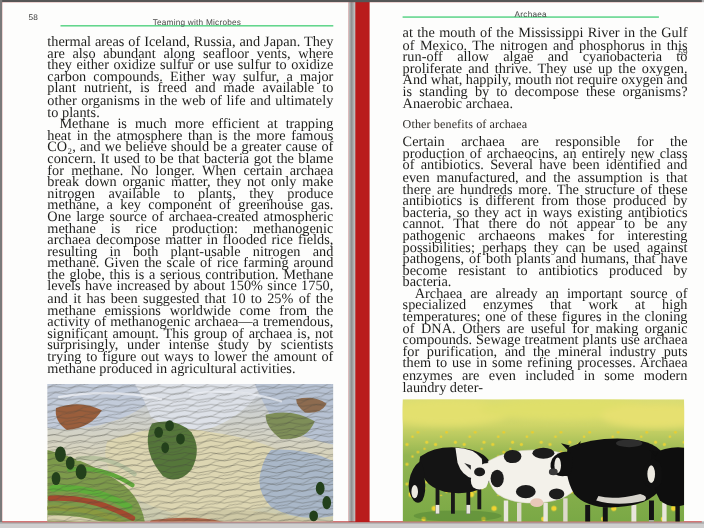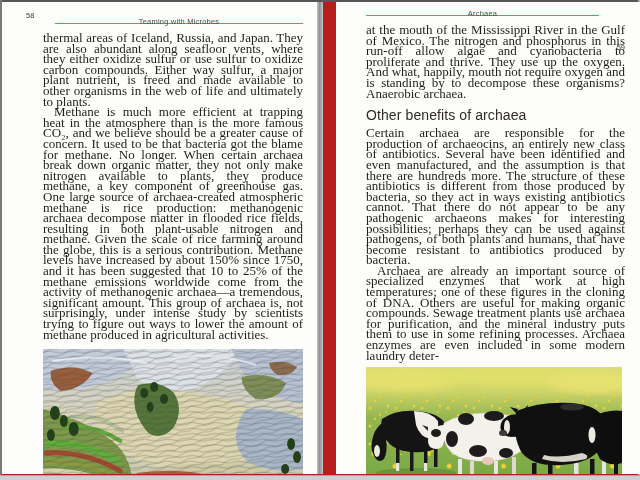--- a/index.html
+++ b/index.html
@@ -17,22 +17,22 @@
   .head-rule{border-bottom:1px solid #22c55e;text-align:center;padding-bottom:2px;height:11px;}
   .page-left .head-rule{margin-left:12px;}
   .page-right .head-rule{margin-right:26px;}
   .head-title{font-family:"Liberation Sans",sans-serif;font-size:7.5px;color:#4a4a4a;letter-spacing:.2px;}
   .pagenum{position:absolute;top:1px;font-family:"Liberation Sans",sans-serif;font-size:7.5px;color:#383838;}
   .page-left .pagenum{left:-17px;}
   .page-right .pagenum{right:0;margin-top:40px;}
   .body-text{margin-top:9px;}
   .body-text p{margin:0;font-size:13px;line-height:10.6px;text-align:justify;color:#1e1e1c;}
   .body-text p.indent{text-indent:11px;}
-  h2.section-heading{margin:8px 0 5px;font-family:Liberation Sans, sans-serif;font-weight:400;
-       font-size:14px;color:#2f2c28;letter-spacing:.1px;}
+  h2.section-heading{margin:8px 0 5px;font-family:Liberation Serif, serif;font-weight:400;
+       font-size:11px;color:#2f2c28;letter-spacing:.1px;}
   figure{margin:0;}
   .fig-left{margin-top:9px;}
   .fig-right{margin-top:6px;}
   figure svg{display:block;}
   figcaption{margin-top:4px;font-family:"Liberation Sans",sans-serif;font-size:6.8px;
        line-height:9px;color:#3c3c3c;text-align:left;}
   .credit{font-size:6px;color:#6e6e6e;}
 </style>
 </head>
 <body>

